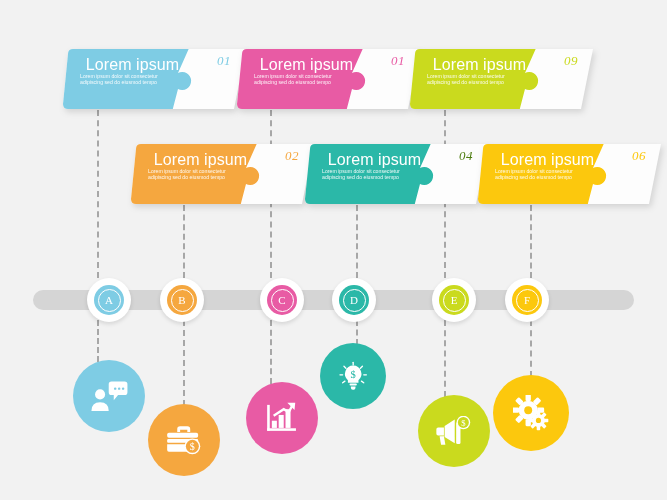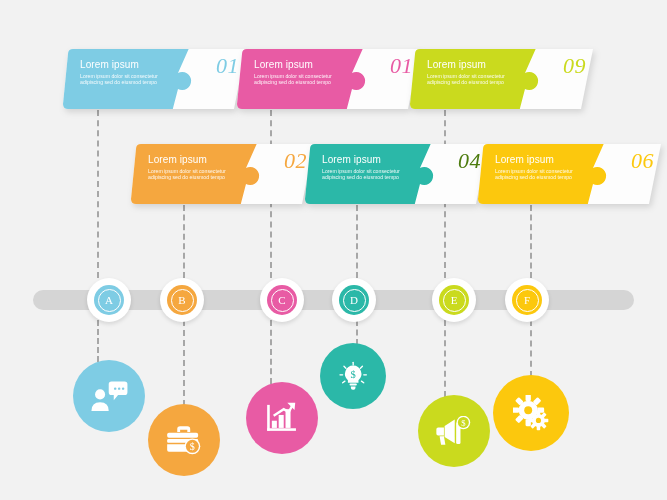--- a/index.html
+++ b/index.html
@@ -54,37 +54,38 @@
 
   .card-text {
     position: absolute;
     left: 18px;
     top: 10px;
     width: 105px;
     color: #ffffff;
     pointer-events: none;
   }
   .card-title {
-    font-size: 10px;
+    font-size: 16px;
     line-height: 13px;
     letter-spacing: .1px;
     white-space: nowrap;
+    text-align: center;
   }
   .card-body {
     margin-top: 2px;
     font-size: 5.2px;
     line-height: 6.4px;
     opacity: .92;
     width: 86px;
   }
   .card-num {
     position: absolute;
-    right: 8px;
+    right: 16px;
     top: 5px;
-    font-size: 22px;
+    font-size: 13px;
     font-style: italic;
     font-family: "Liberation Serif", serif;
     font-weight: 400;
     letter-spacing: .5px;
   }
 
   
   .letter-node {
     position: absolute;
     width: 44px;

